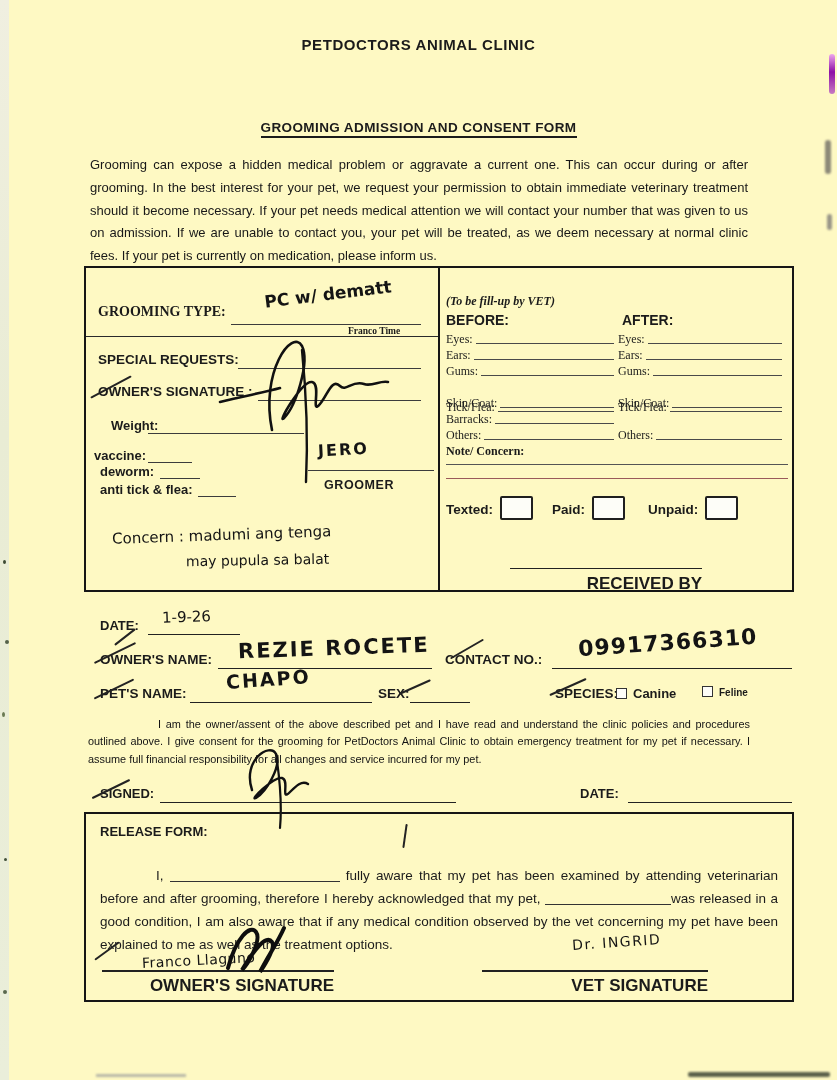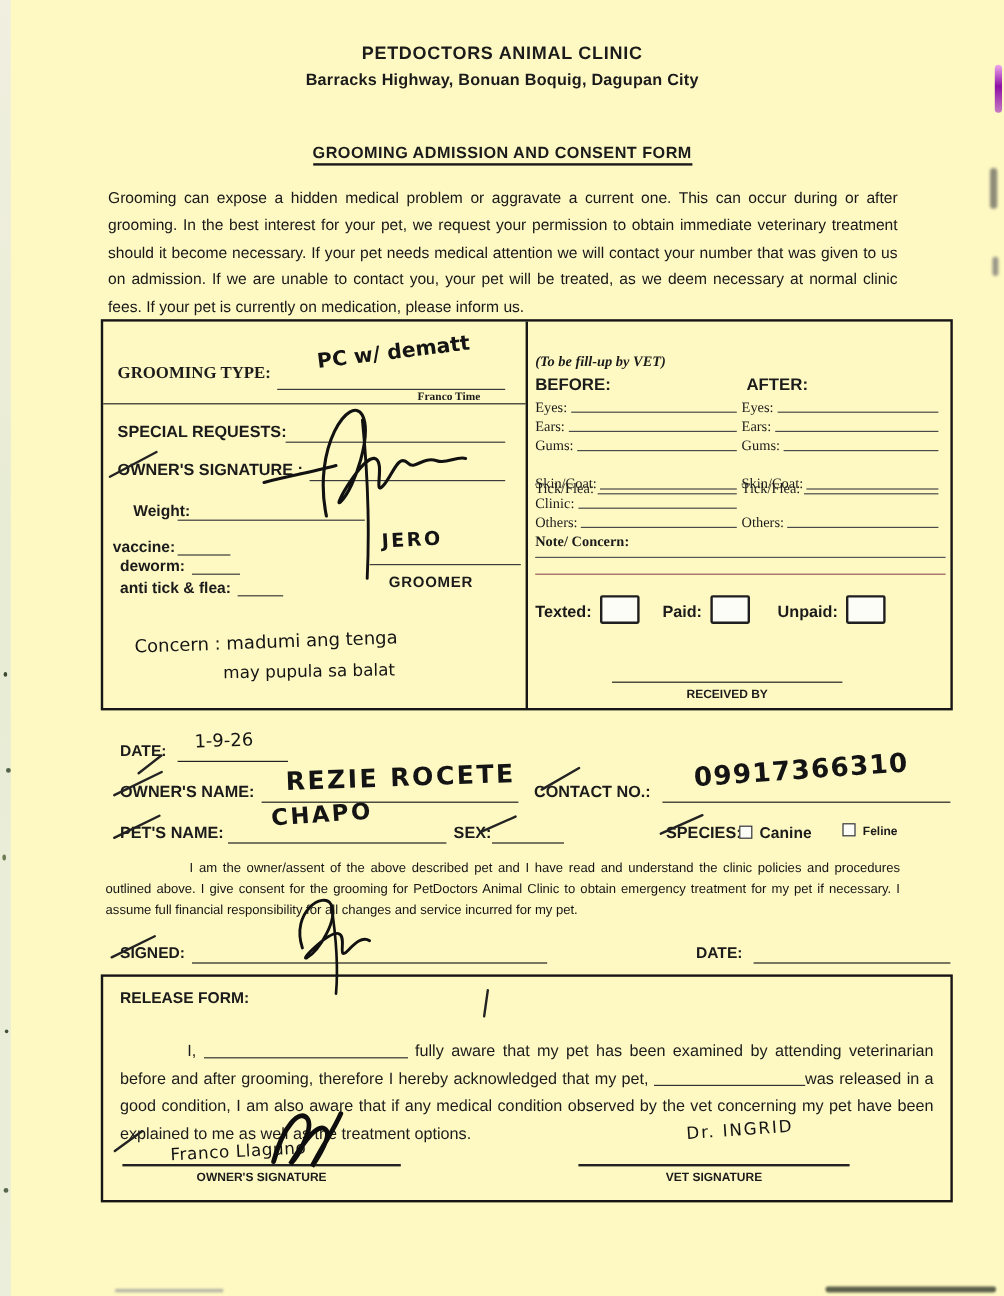--- a/index.html
+++ b/index.html
@@ -57,30 +57,29 @@
 
   .consent{position:absolute;left:88px;top:716px;width:662px;font-size:10.9px;line-height:1.6;
     text-align:justify;text-indent:70px;font-weight:500;color:#141414;}
 
   .releasebox{position:absolute;left:84px;top:812px;width:710px;height:190px;
     border:2px solid #161616;box-sizing:border-box;}
   .release-par{position:absolute;left:14px;top:36px;width:678px;font-size:13.5px;line-height:1.72;
     text-align:justify;font-weight:500;}
   .blank{display:inline-block;border-bottom:1.5px solid #333;height:12px;vertical-align:-2px;}
 
-  .sig-label{position:absolute;font-weight:bold;font-size:10px;text-align:center;}
+  .sig-label{position:absolute;font-weight:bold;font-size:17px;text-align:right;}
   svg.sig{position:absolute;overflow:visible;}
 </style>
 </head>
 <body>
 
 <div class="page">
 
   <div class="center-text clinic-name">PETDOCTORS ANIMAL CLINIC</div>
-  <div class="center-text clinic-address">Barracks Highway, Bonuan Boquig, Dagupan City</div>
   <div class="center-text form-title"><span>GROOMING ADMISSION AND CONSENT FORM</span></div>
 
   <div class="intro">Grooming can expose a hidden medical problem or aggravate a current one. This can occur during or after grooming. In the best interest for your pet, we request your permission to obtain immediate veterinary treatment should it become necessary. If your pet needs medical attention we will contact your number that was given to us on admission. If we are unable to contact you, your pet will be treated, as we deem necessary at normal clinic fees. If your pet is currently on medication, please inform us.</div>
 
   <div class="mainbox">
 
     <div class="leftcell">
       <span class="abs slbl" style="left:12px;top:36px;font-size:14px;">GROOMING TYPE:</span>
       <span class="line" style="left:145px;top:56px;width:190px;"></span>
       <span class="hw" style="left:178px;top:16px;font-size:17px;transform:rotate(-7deg);font-weight:600;">PC w/ dematt</span>
@@ -169,21 +168,21 @@
             <span>Skin/Coat:</span>
             <span class="dot"></span>
           </span>
         <span class="mcell after">
             <span>Skin/Coat:</span>
             <span class="dot"></span>
           </span>
       </div>
       <div class="mrow" style="top:144px;">
         <span class="mcell before">
-            <span>Clinic:</span>
+            <span>Barracks:</span>
             <span class="dot"></span>
           </span>
         <span class="mcell after noline">
             <span></span>
             <span class="dot"></span>
           </span>
       </div>
       <div class="mrow" style="top:160px;">
         <span class="mcell before">
             <span>Others:</span>

